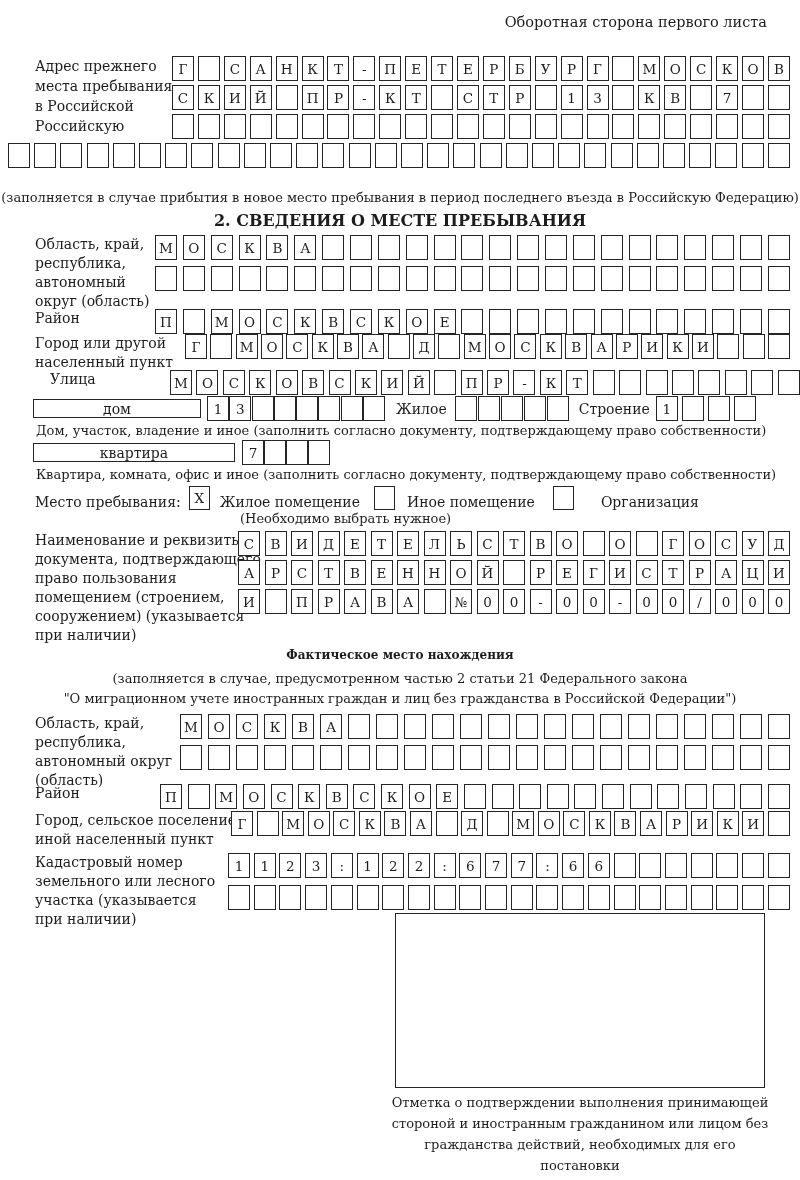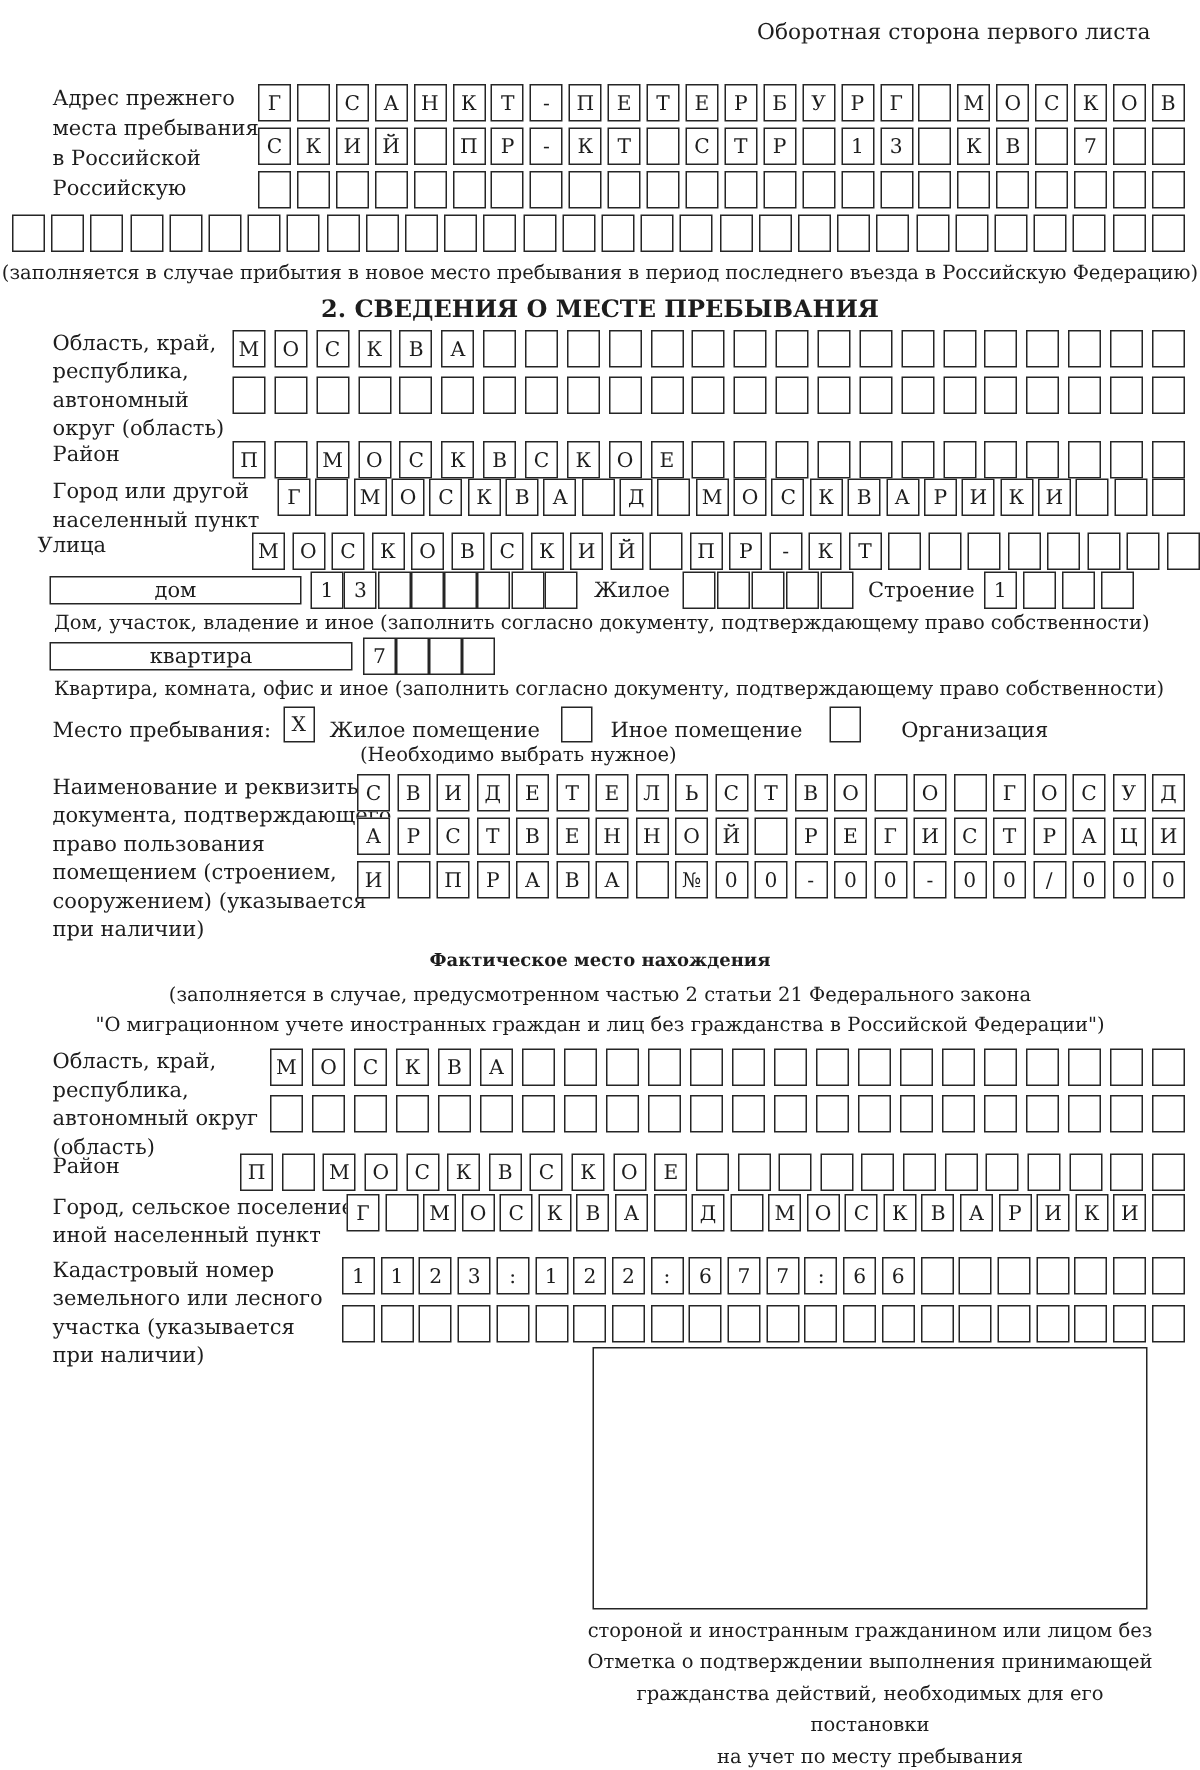--- a/index.html
+++ b/index.html
@@ -15,37 +15,37 @@
   .lbl .lline { white-space: nowrap; }
 
   #header { padding: 14px 33px 0 0; text-align: right; font-size: 14.5px; }
 
   .b-prev { margin: 26px 0 0 35px; }
   .b-prev .lbl { width: 137px; line-height: 20px; }
   .b-prev .rows { width: 618px; gap: 4px; }
   .fullrow { margin: 4px 0 0 8px; width: 782px; }
   .caption { font-size: 13px; line-height: 16px; }
   .c-center { text-align: center; }
-  .cap1 { margin-top: 7px; }
+  .cap1 { margin-top: 22px; }
 
   .sec-title { margin-top: 5px; text-align: center; font-weight: bold; font-size: 16px; line-height: 20px; }
 
   .b-oblast1 { margin: 4px 0 0 35px; }
   .b-oblast1 .lbl { width: 120px; }
   .b-oblast1 .rows { width: 635px; gap: 6px; }
 
   .b-raion1 { margin: -2px 0 0 35px; }
   .b-raion1 .lbl { width: 120px; }
   .b-raion1 .cellrow { width: 635px; }
 
   .b-gorod1 { margin: 0 0 0 35px; }
   .b-gorod1 .lbl { width: 150px; }
   .b-gorod1 .cellrow { width: 605px; }
 
-  .b-ulitsa { margin: -2px 0 0 25px; gap: 23px; }
+  .b-ulitsa { margin: -2px 0 0 50px; }
   .b-ulitsa .lbl { width: 120px; }
   .b-ulitsa .cellrow { width: 635px; }
 
   .dom-row { margin: 1px 0 0 33px; display: flex; align-items: center; }
   .longbox { height: 19px; border: 1.6px solid #252525; display: flex; align-items: center; justify-content: center; font-size: 14px; }
   .dom-box { width: 168px; }
   .dom-cells { width: 178px; margin-left: 6px; }
   .inline-lbl { font-size: 14px; white-space: nowrap; }
   .korpus-lbl { margin-left: 11px; }
   .korpus-cells { width: 114px; margin-left: 8px; }
@@ -686,17 +686,17 @@
         <span class="cell"></span>
         <span class="cell"></span>
         <span class="cell"></span>
         <span class="cell"></span>
       </div>
   </div>
 </div>
 
 <div class="stamp-box"></div>
 <div class="stamp-caption">
+    <div class="lline">Отметка о подтверждении выполнения принимающей</div>
     <div class="lline">стороной и иностранным гражданином или лицом без</div>
-    <div class="lline">Отметка о подтверждении выполнения принимающей</div>
     <div class="lline">гражданства действий, необходимых для его постановки</div>
     <div class="lline">на учет по месту пребывания</div>
   </div>
 
 </body></html>

